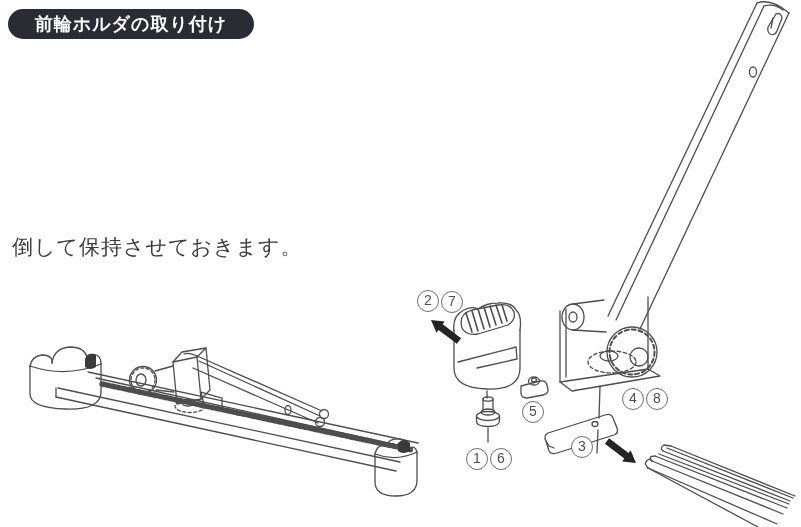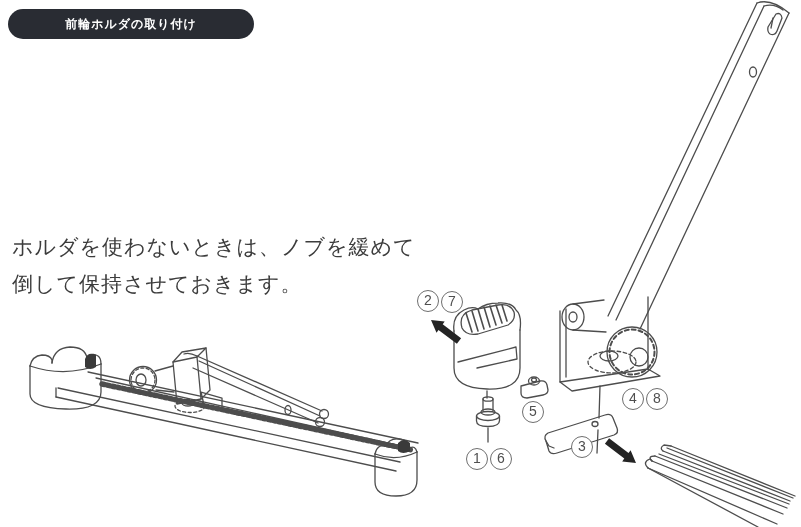--- a/index.html
+++ b/index.html
@@ -6,21 +6,21 @@
   body{
     width:801px;height:527px;position:relative;overflow:hidden;
     background:#ffffff;
     font-family:"Liberation Sans","DejaVu Sans",sans-serif;
   }
   .banner{
     position:absolute;left:8px;top:9px;width:246px;height:30px;
     background:#292c33;border-radius:15px;
     display:flex;align-items:center;justify-content:center;
   }
-  .banner span{color:#ffffff;font-size:12px;font-weight:bold;letter-spacing:1px;}
+  .banner span{color:#ffffff;font-size:18px;font-weight:bold;letter-spacing:1px;}
   .note{
     position:absolute;left:12px;top:228px;width:420px;
     color:#3c3c3c;font-size:21px;line-height:37px;letter-spacing:1px;
   }
   .note p{margin:0;}
   svg.art{position:absolute;left:0;top:0;}
   .callout{
     position:absolute;width:22px;height:22px;box-sizing:border-box;
     border:1.5px solid #6f6f6f;border-radius:50%;
     color:#4f4f4f;font-size:14px;line-height:19px;text-align:center;
@@ -28,21 +28,20 @@
   }
 </style>
 </head>
 <body>
 
 <div class="banner">
   <span>前輪ホルダの取り付け</span>
 </div>
 
 <div class="note">
-  <p>ホルダを使わないときは、ノブを緩めて</p>
   <p>倒して保持させておきます。</p>
 </div>
 
 <svg class="art" width="801" height="527" viewBox="0 0 801 527">
   <g stroke="#4d4d4d" stroke-width="1.3" fill="none" stroke-linecap="round" stroke-linejoin="round">
 
     <g>
 
       <g>
         <path d="M88,372 L418,443"></path>

